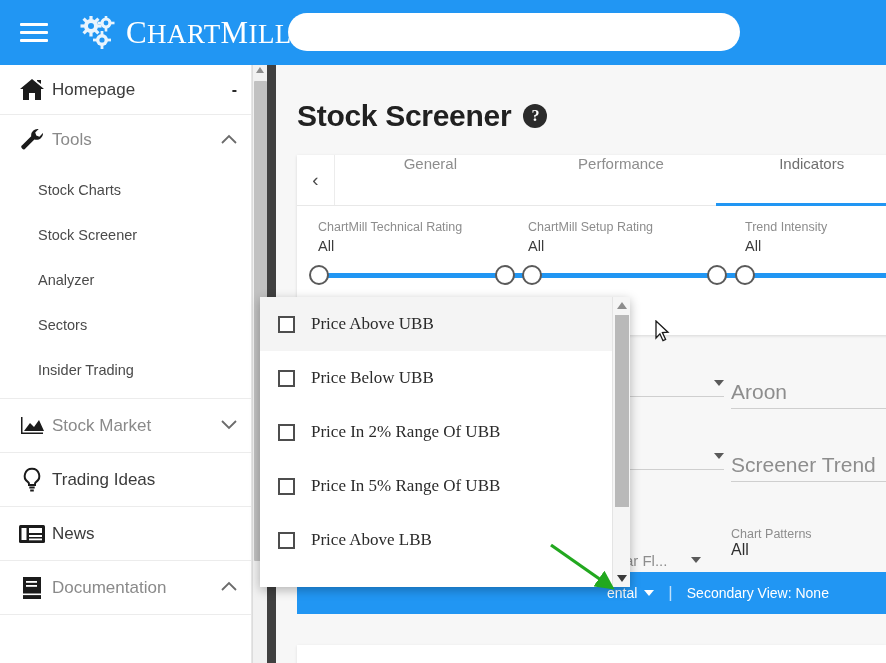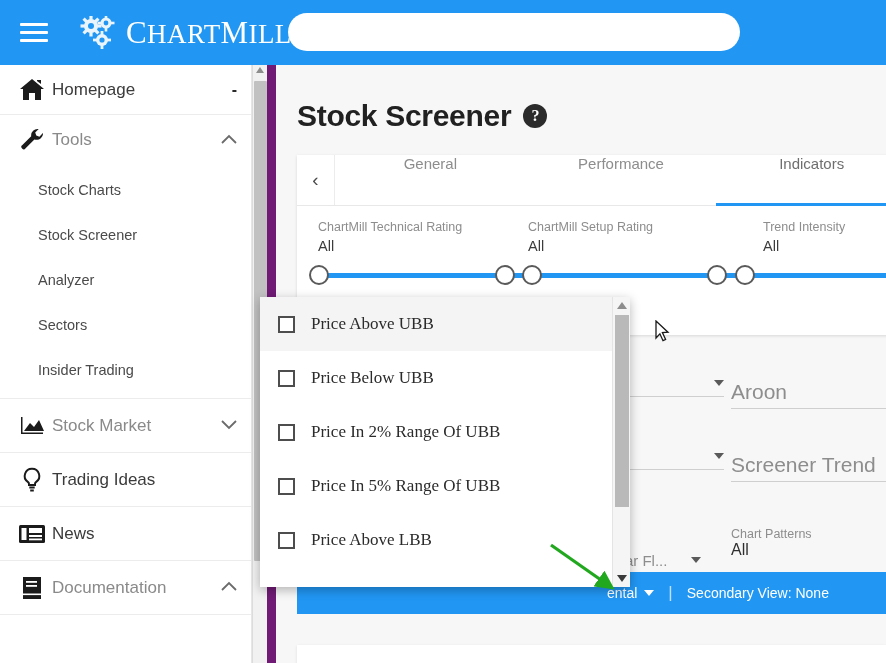--- a/index.html
+++ b/index.html
@@ -2,21 +2,21 @@
 <html><head>
 <meta charset="utf-8">
 <style>
   * { box-sizing: border-box; margin: 0; padding: 0; }
   html, body {
     width: 886px; height: 663px;
     font-family: "Liberation Sans", sans-serif;
     background: #f5f5f5;
     overflow: hidden;
   }
-  #app { position: relative; width: 886px; height: 663px; overflow: hidden; background: #701a75; padding-left: 40px; }
+  #app { position: relative; width: 886px; height: 663px; overflow: hidden; background: #404040; padding-left: 40px; }
 
   
   .topbar {
     position: absolute; top: 0; left: 0; width: 886px; height: 65px;
     background: #2196f3; z-index: 40;
   }
   .hamburger {
     position: absolute; left: 20px; top: 18px; width: 28px; height: 28px;
     cursor: pointer;
   }
@@ -402,21 +402,21 @@
 
       <div class="sliders">
         <div class="slider-group" style="left:21px;">
           <div class="slider-lbl">ChartMill Technical Rating</div>
           <div class="slider-val">All</div>
         </div>
         <div class="slider-group" style="left:231px;">
           <div class="slider-lbl">ChartMill Setup Rating</div>
           <div class="slider-val">All</div>
         </div>
-        <div class="slider-group" style="left:466px;">
+        <div class="slider-group" style="left:448px;">
           <div class="slider-lbl">Trend Intensity</div>
           <div class="slider-val">All</div>
         </div>
 
         <div class="track"></div>
         <div class="knob" style="left:12px;"></div>
         <div class="knob" style="left:198px;"></div>
         <div class="knob" style="left:225px;"></div>
         <div class="knob" style="left:410px;"></div>
         <div class="knob" style="left:438px;"></div>

